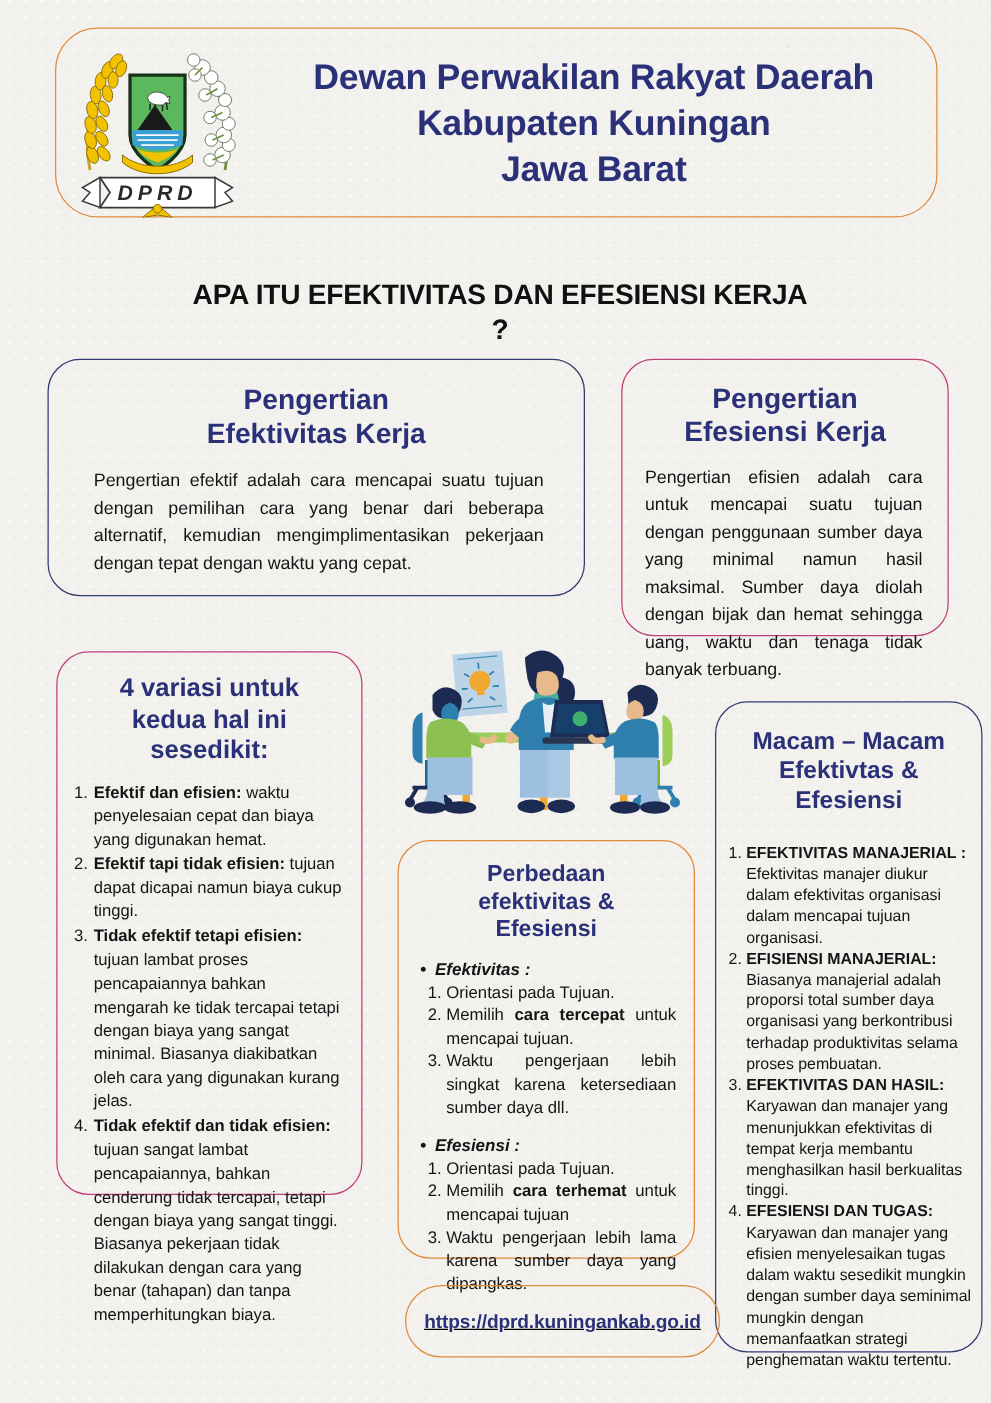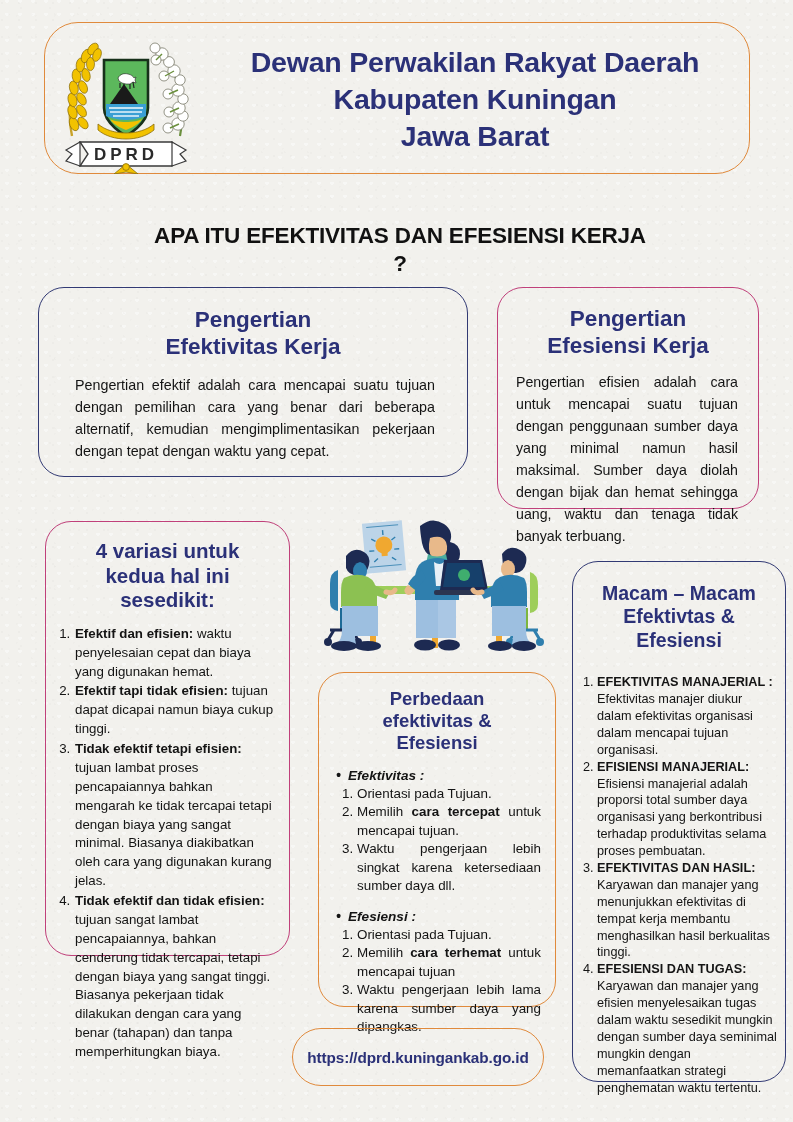--- a/index.html
+++ b/index.html
@@ -38,20 +38,21 @@
     border: 1.6px solid #e08a3c;
     border-radius: 34px;
     box-sizing: border-box;
     z-index: 2;
   }
   .logo-wrap {
     position: absolute;
     left: 52px; top: 24px;
     width: 148px; height: 144px;
     z-index: 3;
+    font-style: italic;
   }
   .header-text {
     position: absolute;
     left: 210px; top: 44px;
     width: 530px;
     text-align: center;
     color: #2b3178;
     font-weight: bold;
     font-size: 28.5px;
     line-height: 1.29;
@@ -162,21 +163,21 @@
     margin: 22px 8px 0 4px;
     padding-left: 20px;
     font-size: 12.7px;
     line-height: 1.33;
     color: #141414;
   }
   #card-macam ol li { margin-bottom: 0px; }
   #card-macam ol li b { font-weight: bold; }
 
   
-  #card-url { left: 292px; top: 1028px; width: 252px; height: 58px; border-radius: 30px; }
+  #card-url { left: 324px; top: 1028px; width: 252px; height: 58px; border-radius: 30px; text-decoration: underline; }
   #card-url .url-text {
     color: #2b3178;
     font-weight: bold;
     font-size: 15.3px;
     text-align: center;
     line-height: 58px;
     letter-spacing: -0.1px;
   }
 
   
@@ -447,21 +448,21 @@
 </div>
 
 <div class="card card-navy" id="card-macam">
   <div class="card-title">
     <span>Macam – Macam</span><br>
     <span>Efektivtas &amp;</span><br>
     <span>Efesiensi</span>
   </div>
   <ol>
     <li><b>EFEKTIVITAS MANAJERIAL :</b><span> Efektivitas manajer diukur dalam efektivitas organisasi dalam mencapai tujuan organisasi.</span></li>
-    <li><b>EFISIENSI MANAJERIAL:</b><span> Efisiensi manajerial adalah proporsi total sumber daya organisasi yang berkontribusi terhadap produktivitas selama proses pembuatan.</span></li>
+    <li><b>EFISIENSI MANAJERIAL:</b><span> Biasanya manajerial adalah proporsi total sumber daya organisasi yang berkontribusi terhadap produktivitas selama proses pembuatan.</span></li>
     <li><b>EFEKTIVITAS DAN HASIL:</b><span> Karyawan dan manajer yang menunjukkan efektivitas di tempat kerja membantu menghasilkan hasil berkualitas tinggi.</span></li>
     <li><b>EFESIENSI DAN TUGAS:</b><span> Karyawan dan manajer yang efisien menyelesaikan tugas dalam waktu sesedikit mungkin dengan sumber daya seminimal mungkin dengan memanfaatkan strategi penghematan waktu tertentu.</span></li>
   </ol>
 </div>
 
 <div class="card card-orange" id="card-url">
   <div class="url-text">https://dprd.kuningankab.go.id</div>
 </div>
 
 </body></html>

